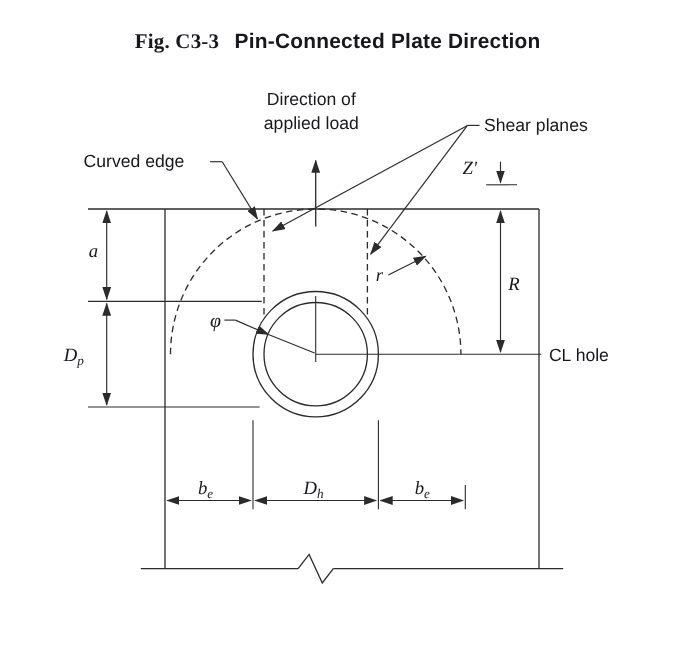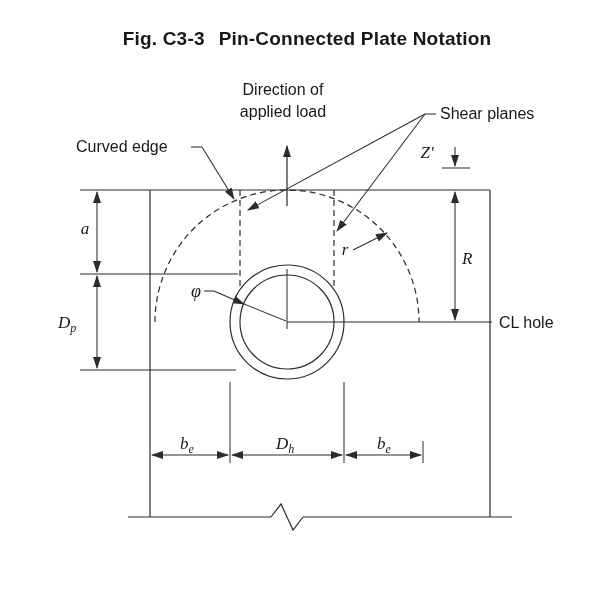--- a/index.html
+++ b/index.html
@@ -5,39 +5,39 @@
   html,body{margin:0;padding:0;background:#ffffff;}
   .stage{
     position:relative;width:614px;height:600px;background:#ffffff;
     font-family:"Liberation Sans",sans-serif;overflow:hidden;
   }
   .title{
     position:absolute;top:28px;left:0;width:100%;text-align:center;
     font-weight:bold;font-size:19px;color:var(--text,#17171c);
     letter-spacing:.2px;
   }
-  .title .fig{margin-right:14px;}
+  .title .fig{margin-right:14px;font-family:Liberation Serif, serif;}
   svg{position:absolute;left:0;top:0;}
   .ln{stroke:var(--line,#2b2b2b);stroke-width:1.2;fill:none;stroke-linecap:butt;}
   .thin{stroke-width:1;}
   .dash{stroke-dasharray:6 4;}
   .dim{stroke-width:1.05;}
   text{fill:var(--text,#17171c);}
   .lbl{font-family:"Liberation Sans",sans-serif;font-size:16px;}
   .math{font-family:"Liberation Serif",serif;font-style:italic;font-size:17px;}
   .math .sub{font-size:12px;}
   .phi{font-size:18px;}
 </style>
 </head>
 <body>
 
 <div class="stage">
 
   <div class="title">
-    <span class="fig">Fig. C3-3</span><span>Pin-Connected Plate Notation</span>
+    <span class="fig">Fig. C3-3</span><span>Pin-Connected Plate Direction</span>
   </div>
 
   <svg width="614" height="600" viewBox="0 0 614 600">
     <defs>
       <marker id="arr" viewBox="0 0 12 8" refX="11" refY="4" markerWidth="12" markerHeight="8" markerUnits="userSpaceOnUse" orient="auto-start-reverse">
         <path d="M0,0 L12,4 L0,8 Z" style="fill:var(--line,#2b2b2b);"></path>
       </marker>
       <pattern id="hatch" width="7" height="7" patternUnits="userSpaceOnUse" patternTransform="rotate(45)">
         <line x1="0" y1="0" x2="0" y2="7" style="stroke:var(--line,#2b2b2b);stroke-width:1;"></line>
       </pattern>

